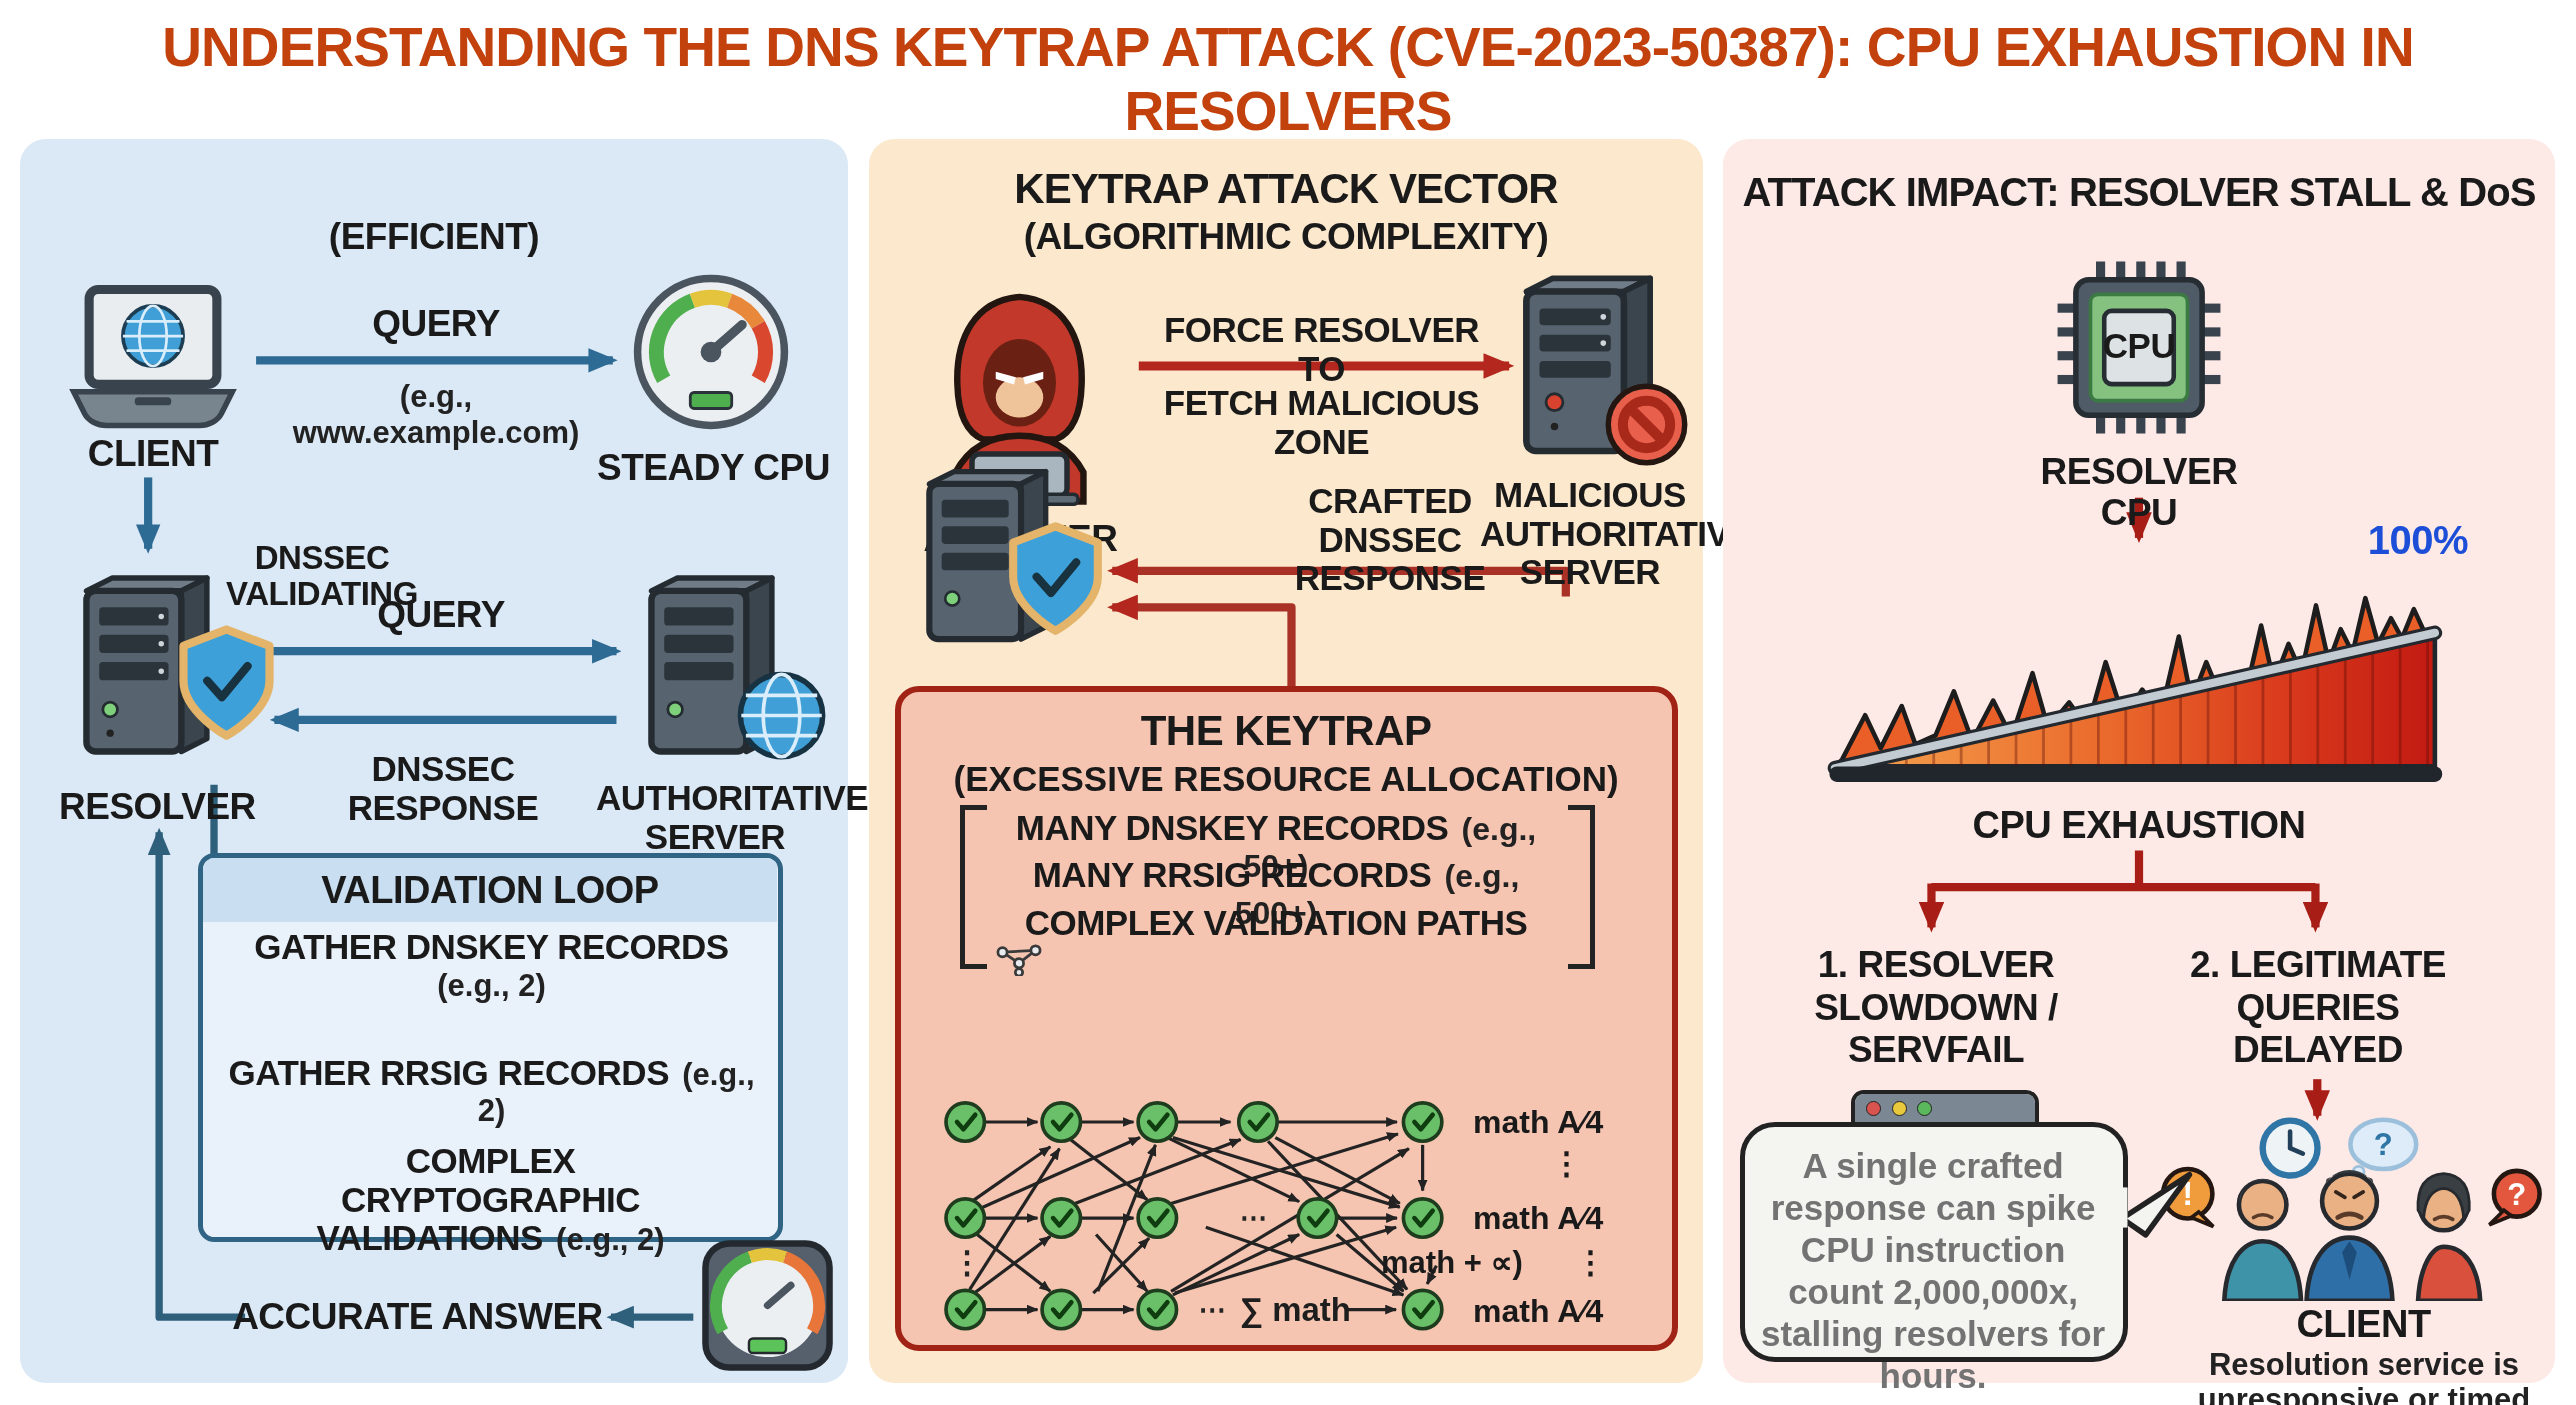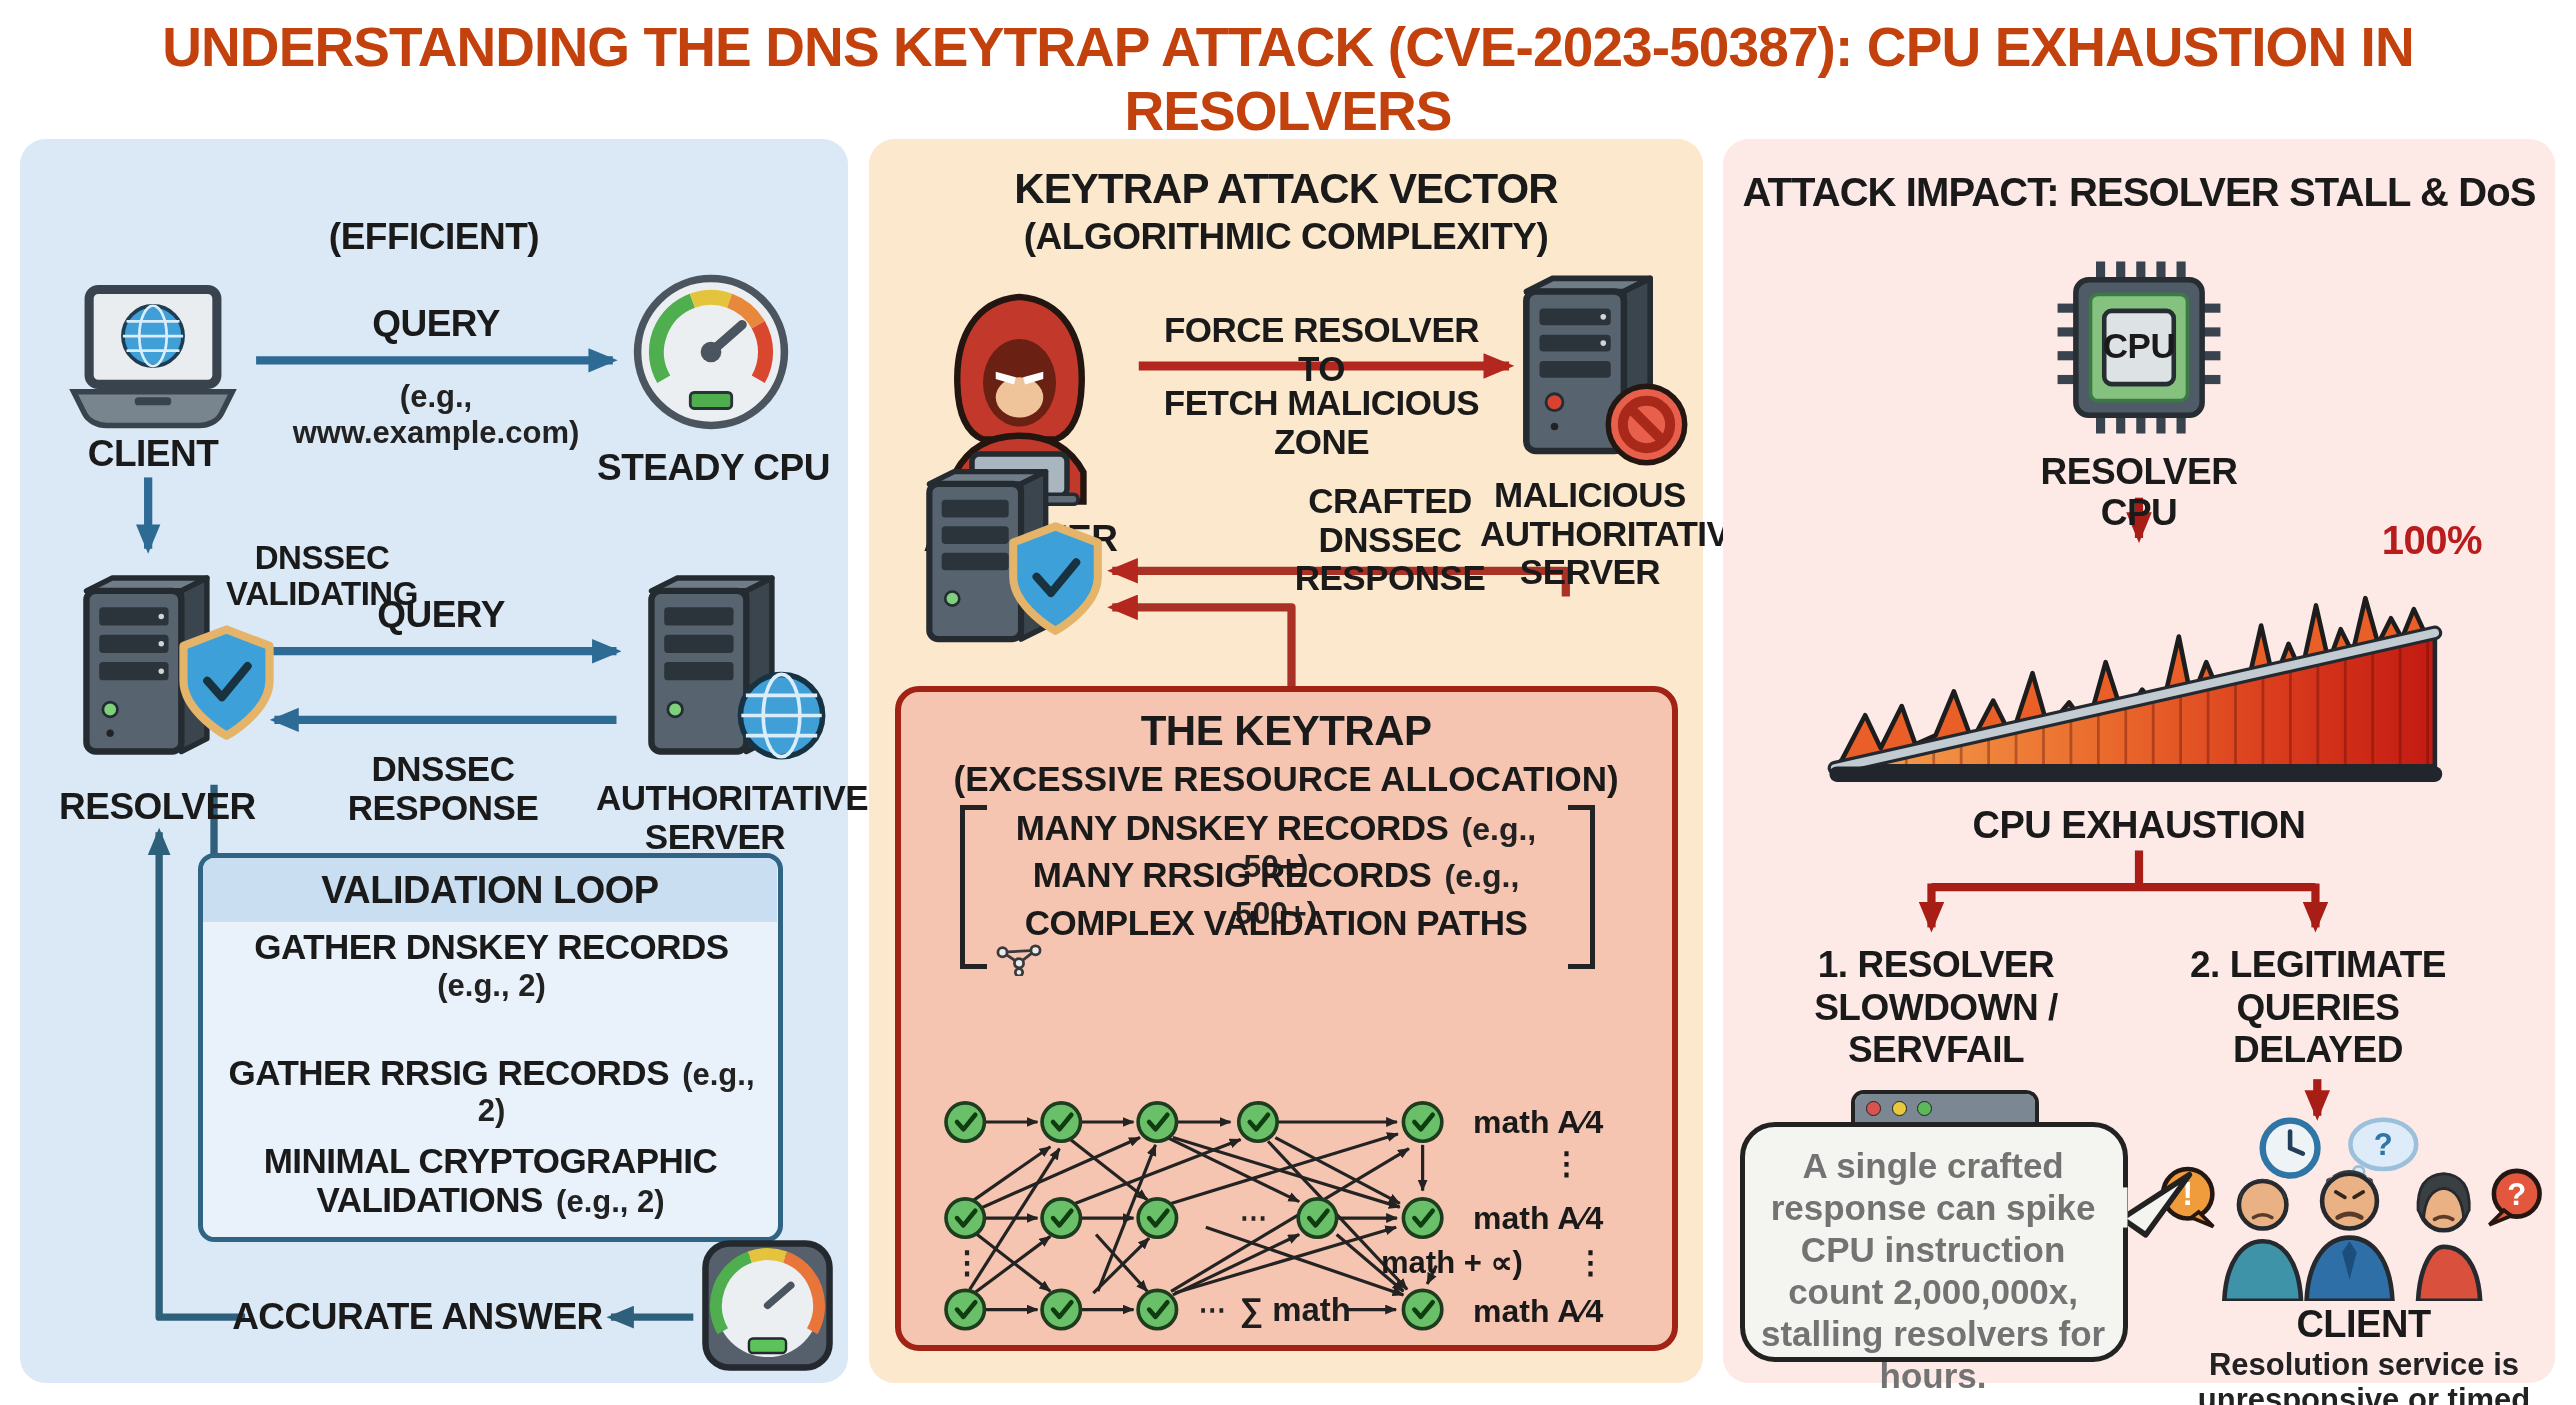--- a/index.html
+++ b/index.html
@@ -116,21 +116,21 @@
   <div class="abs" style="left:178px;top:714px;width:585px;height:389px;background:#e9f1fa;border:5.5px solid #2f6485;border-radius:16.5px;box-sizing:border-box;overflow:hidden;">
     <div class="abs lbl" style="left:0;top:0;width:574px;height:64px;background:#c9def1;font-size:38px;line-height:64px;">VALIDATION LOOP</div>
   </div>
   <div class="abs lbl" style="left:229px;top:789px;width:485px;font-size:35px;">GATHER DNSKEY RECORDS</div>
   <div class="abs sub" style="left:229px;top:829px;width:485px;font-size:31px;">(e.g., 2)</div>
   <div class="abs ctr" style="left:197px;top:915px;width:549px;">
     <span class="lbl" style="font-size:35px;">GATHER RRSIG RECORDS</span>
     <span class="sub" style="font-size:31px;margin-left:9.1px;">(e.g., 2)</span>
   </div>
   <div class="abs ctr" style="left:242px;top:1003px;width:457px;line-height:1.15;">
-    <span class="lbl" style="font-size:35px;">MINIMAL CRYPTOGRAPHIC VALIDATIONS</span>
+    <span class="lbl" style="font-size:35px;">COMPLEX CRYPTOGRAPHIC VALIDATIONS</span>
     <span class="sub" style="font-size:31px;margin-left:9.1px;">(e.g., 2)</span>
   </div>
 
   <div class="abs lbl" style="left:210px;top:1158px;width:375px;font-size:37px;">ACCURATE ANSWER</div>
   <svg class="abs" style="left:679px;top:1098px;" width="137" height="137" viewBox="0 0 170 170">
     <rect x="8" y="8" width="154" height="154" rx="30" fill="#55606c" stroke="#23292e" stroke-width="8"></rect>
     <circle cx="85" cy="85" r="64" fill="#eceff2"></circle>
     <path d="M29.5,117 A64,64 0 0 1 63.1,25" fill="none" stroke="#4fae4d" stroke-width="15"></path>
     <path d="M63.1,25 A64,64 0 0 1 106.9,25" fill="none" stroke="#e3c43c" stroke-width="15"></path>
     <path d="M106.9,25 A64,64 0 0 1 140.5,117" fill="none" stroke="#e8753a" stroke-width="15"></path>
@@ -361,21 +361,21 @@
         <rect x="164" y="104" width="20" height="10"></rect>
         <rect x="164" y="130" width="20" height="10"></rect>
     </g>
     <rect x="26" y="26" width="138" height="148" rx="14" fill="#4f5b66" stroke="#262d33" stroke-width="6"></rect>
     <rect x="42" y="42" width="106" height="116" rx="8" fill="#86c27f" stroke="#3c7a44" stroke-width="4"></rect>
     <rect x="57" y="60" width="76" height="80" rx="8" fill="#dde2e5" stroke="#262d33" stroke-width="5"></rect>
   </svg>
   <div class="abs lbl" style="left:361px;top:188px;width:110px;font-size:35px;">CPU</div>
   <div class="abs lbl" style="left:279px;top:313px;width:274px;font-size:37px;">RESOLVER CPU</div>
 
-  <div class="abs lbl" style="left:631px;top:379px;width:128px;font-size:40px;color:#b91c1c;text-align:right;">100%</div>
+  <div class="abs lbl" style="left:631px;top:379px;width:128px;font-size:40px;color:#1d4ed8;">100%</div>
 
   <svg class="abs" style="left:101px;top:404px;" width="631" height="252" viewBox="0 0 690 275">
     <defs>
       <linearGradient id="rg" x1="0" y1="0" x2="1" y2="0">
         <stop offset="0%" stop-color="#f5a54f"></stop>
           <stop offset="45%" stop-color="#ea6a2c"></stop>
         <stop offset="75%" stop-color="#d93a1c"></stop>
           <stop offset="100%" stop-color="#c21a12"></stop>
       </linearGradient>
     </defs>

